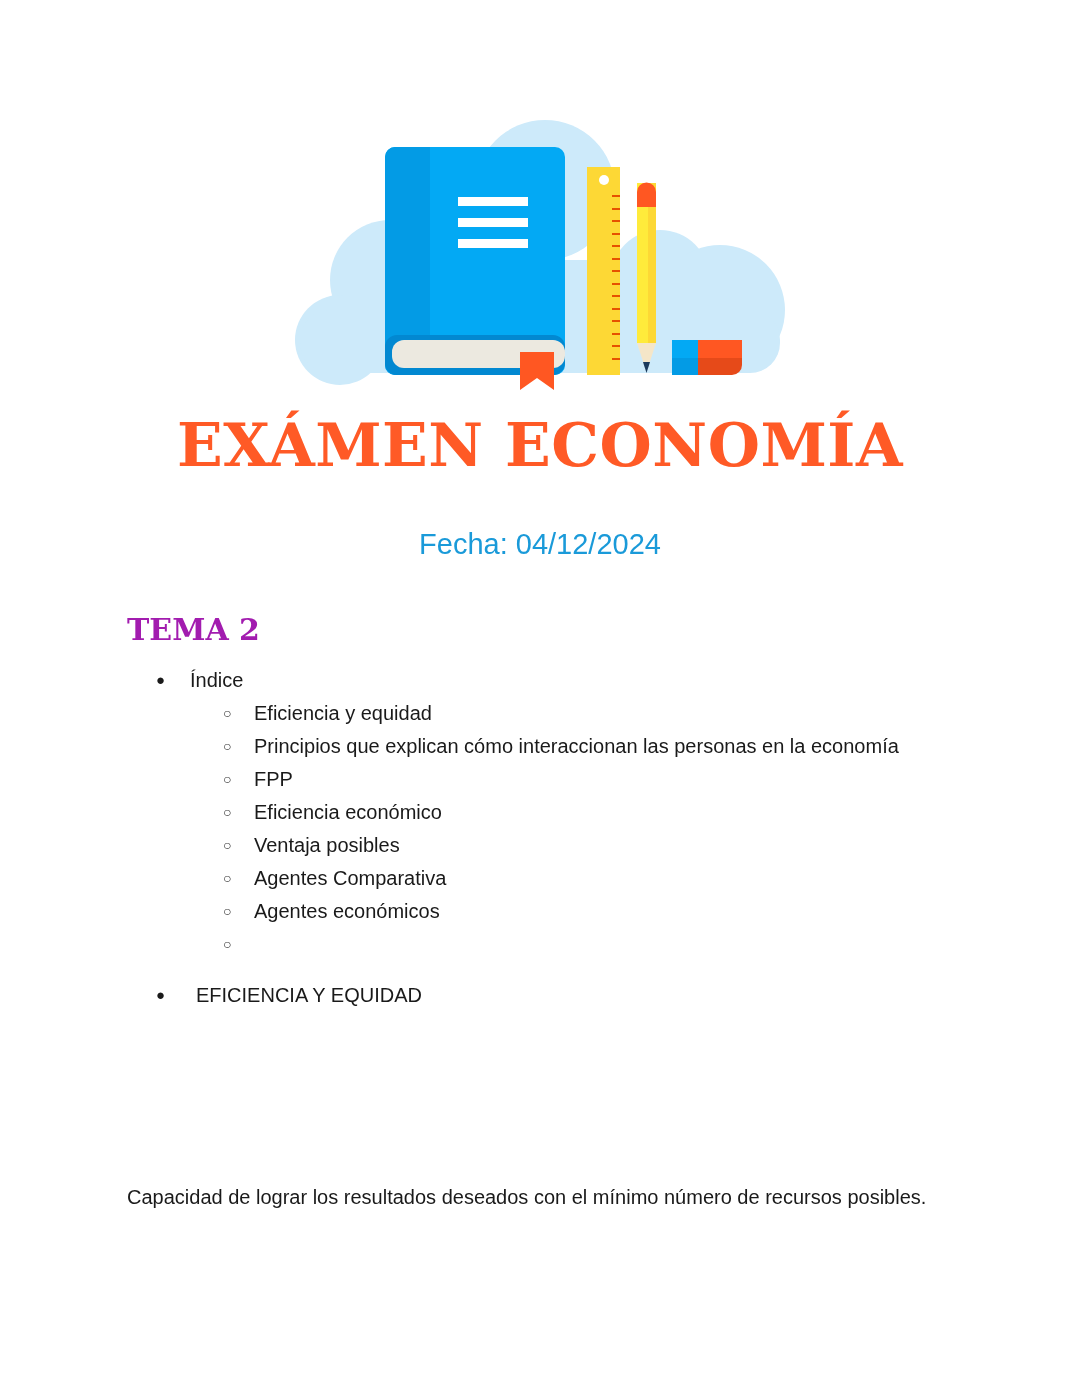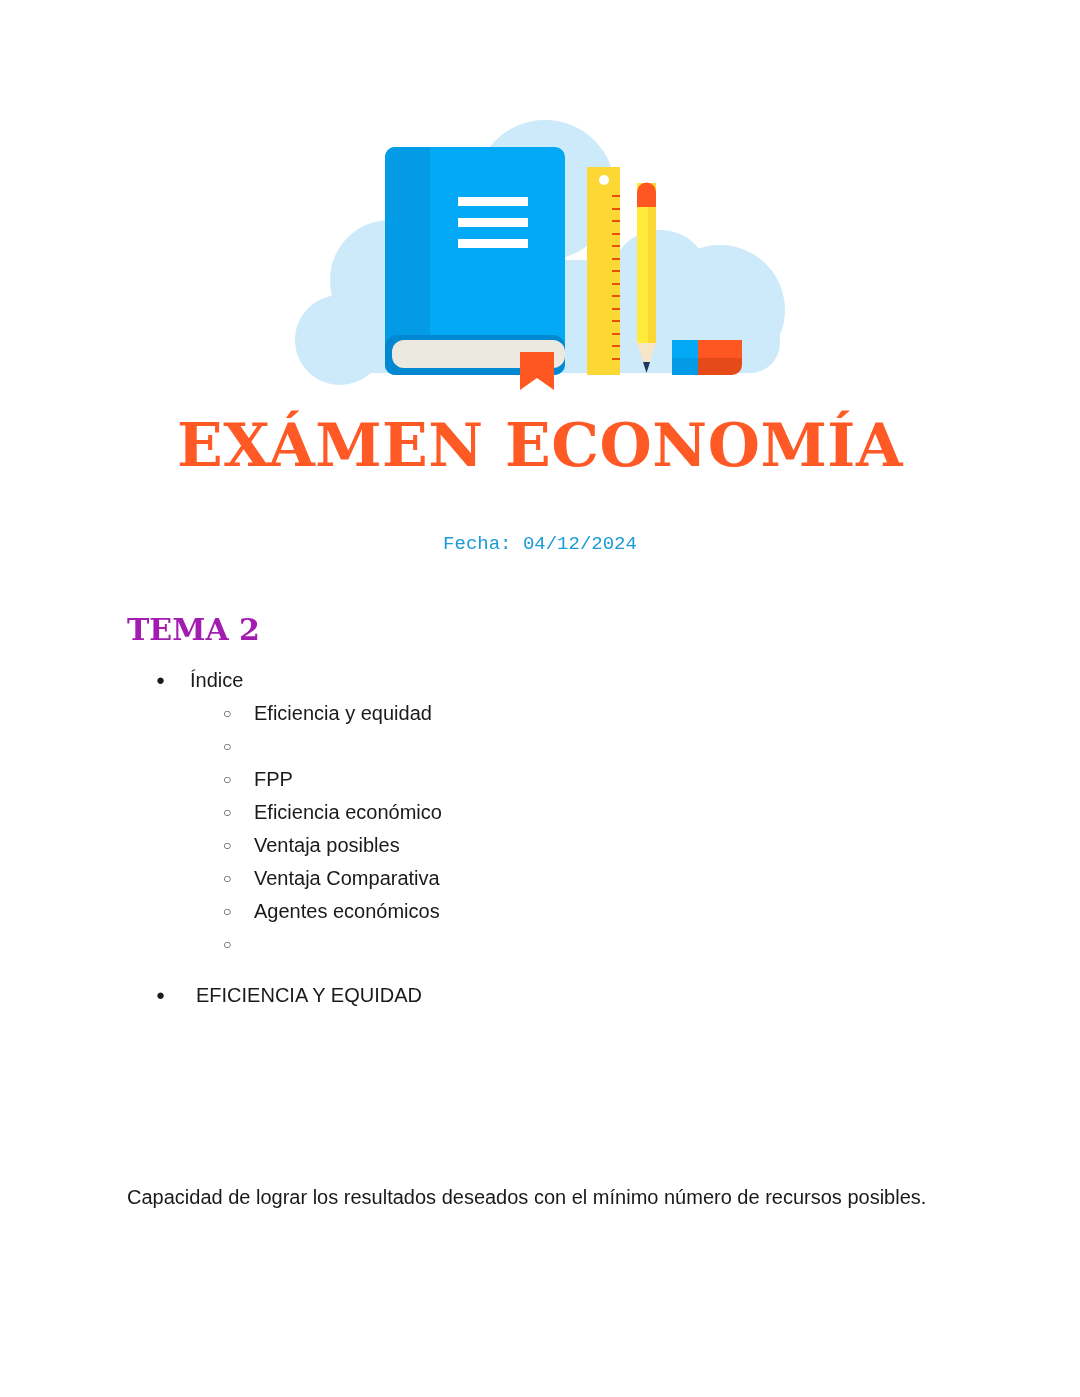--- a/index.html
+++ b/index.html
@@ -7,21 +7,21 @@
          font-family: "Liberation Sans", "DejaVu Sans", sans-serif; color: #1a1a1a; }
   .page { position: absolute; left: 0; top: 0; width: 1080px; height: 1397px; }
 
   .hero { position: absolute; left: 290px; top: 110px; width: 500px; height: 285px; }
 
   .title { position: absolute; left: 0; width: 1080px; top: 405px; text-align: center;
            font-family: "DejaVu Serif", "Liberation Serif", serif; font-weight: bold;
            font-size: 60px; letter-spacing: 0.5px; color: #ff5a26; line-height: 80px; }
 
   .date { position: absolute; left: 0; width: 1080px; top: 524px; text-align: center;
-          font-family: Liberation Mono, monospace; font-size: 19px;
+          font-family: Liberation Sans, sans-serif; font-size: 29px;
           color: #1a9ad9; line-height: 40px; }
 
   .h2 { position: absolute; left: 127px; font-family: "DejaVu Serif", "Liberation Serif", serif;
         font-weight: bold; color: #a21caf; font-size: 30px; line-height: 40px; }
   .h2.tema { top: 610px; }
   .h2.efi { top: 1059px; }
 
   .bullet-row { position: absolute; font-size: 20px; line-height: 28px; color: #1a1a1a; }
   .bullet-row .dot { position: absolute; left: -34px; top: 0; font-size: 15px; }
   .sub-row { position: absolute; left: 254px; font-size: 20px; line-height: 28px; color: #1a1a1a; }
@@ -100,36 +100,37 @@
     <span class="dot">●</span>
     <span>Índice</span>
   </div>
 
   <div class="sub-row" style="top:699px;">
     <span class="circ">○</span>
     <span>Eficiencia y equidad</span>
   </div>
   <div class="sub-row" style="top:732px;">
     <span class="circ">○</span>
+    <span>Principios que explican cómo interaccionan las personas en la economía</span>
   </div>
   <div class="sub-row" style="top:765px;">
     <span class="circ">○</span>
     <span>FPP</span>
   </div>
   <div class="sub-row" style="top:798px;">
     <span class="circ">○</span>
     <span>Eficiencia económico</span>
   </div>
   <div class="sub-row" style="top:831px;">
     <span class="circ">○</span>
     <span>Ventaja posibles</span>
   </div>
   <div class="sub-row" style="top:864px;">
     <span class="circ">○</span>
-    <span>Ventaja Comparativa</span>
+    <span>Agentes Comparativa</span>
   </div>
   <div class="sub-row" style="top:897px;">
     <span class="circ">○</span>
     <span>Agentes económicos</span>
   </div>
   <div class="sub-row" style="top:930px;">
     <span class="circ">○</span>
   </div>
 
   <div class="bullet-row" style="left:196px; top:981px;">

